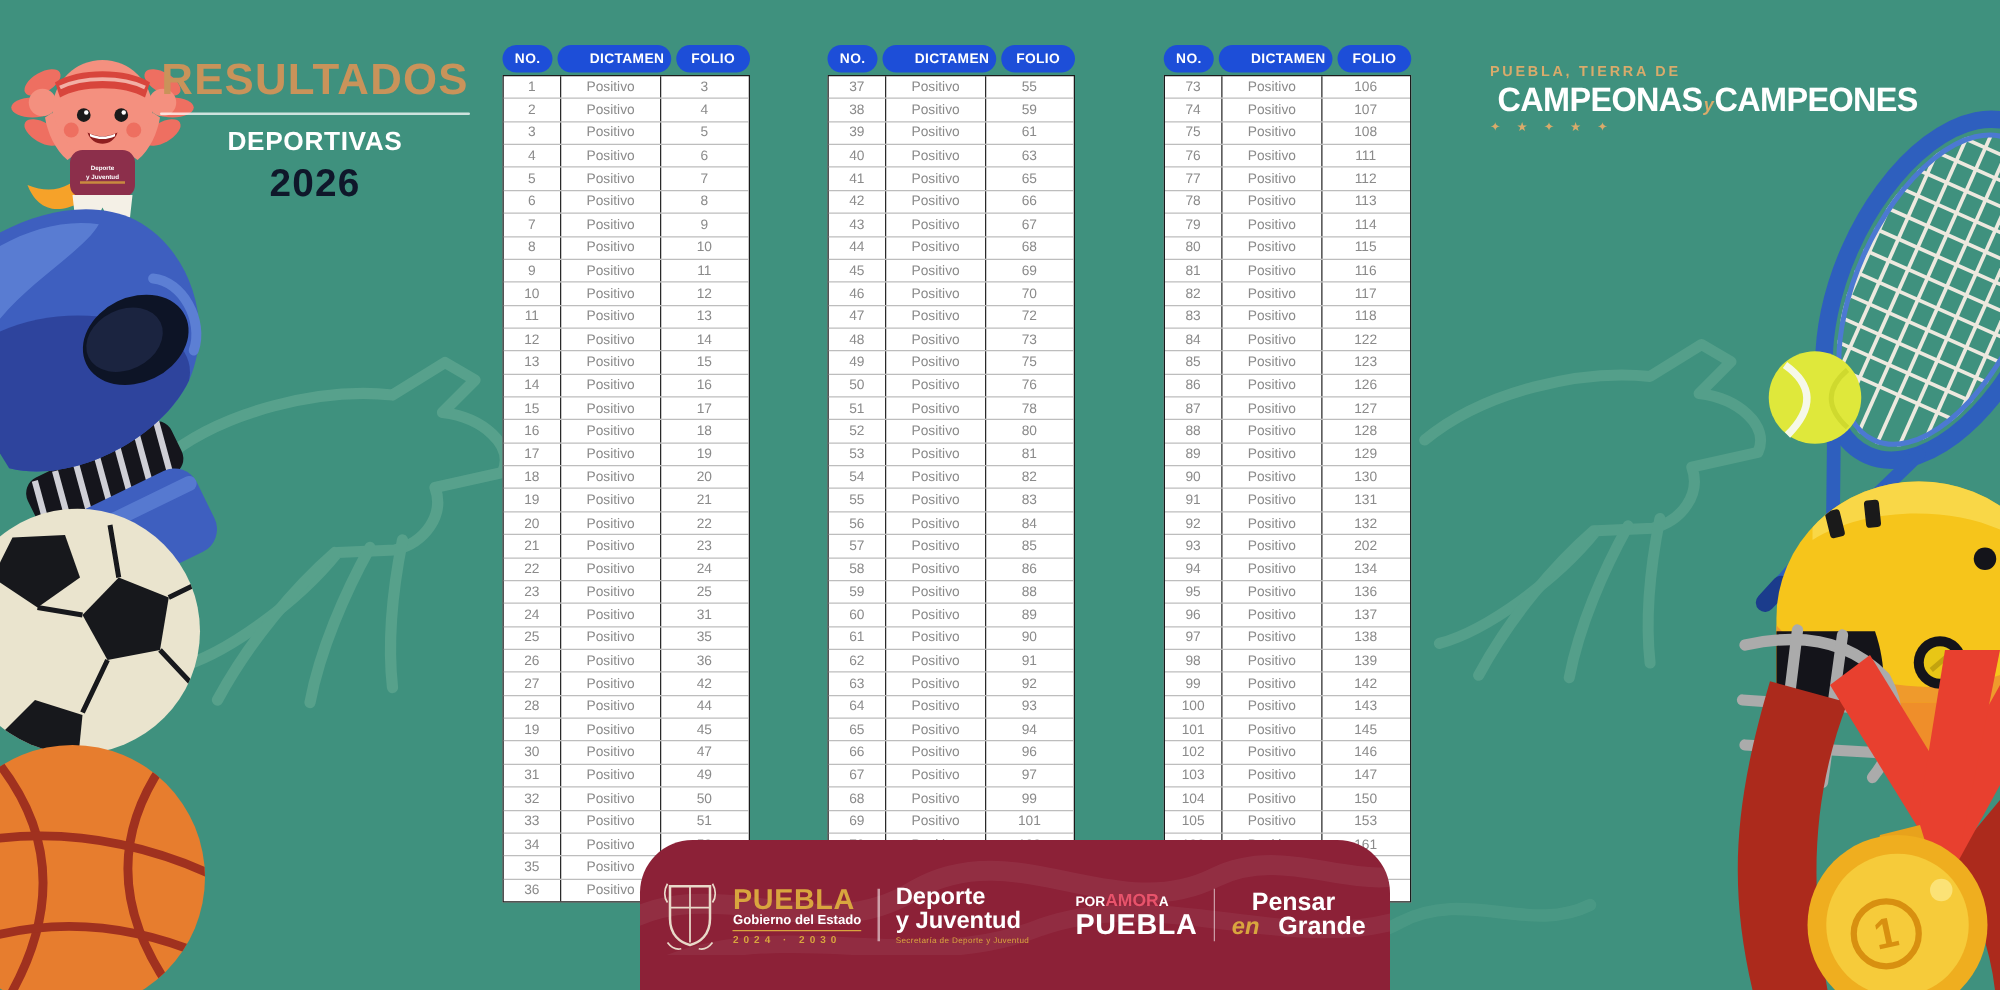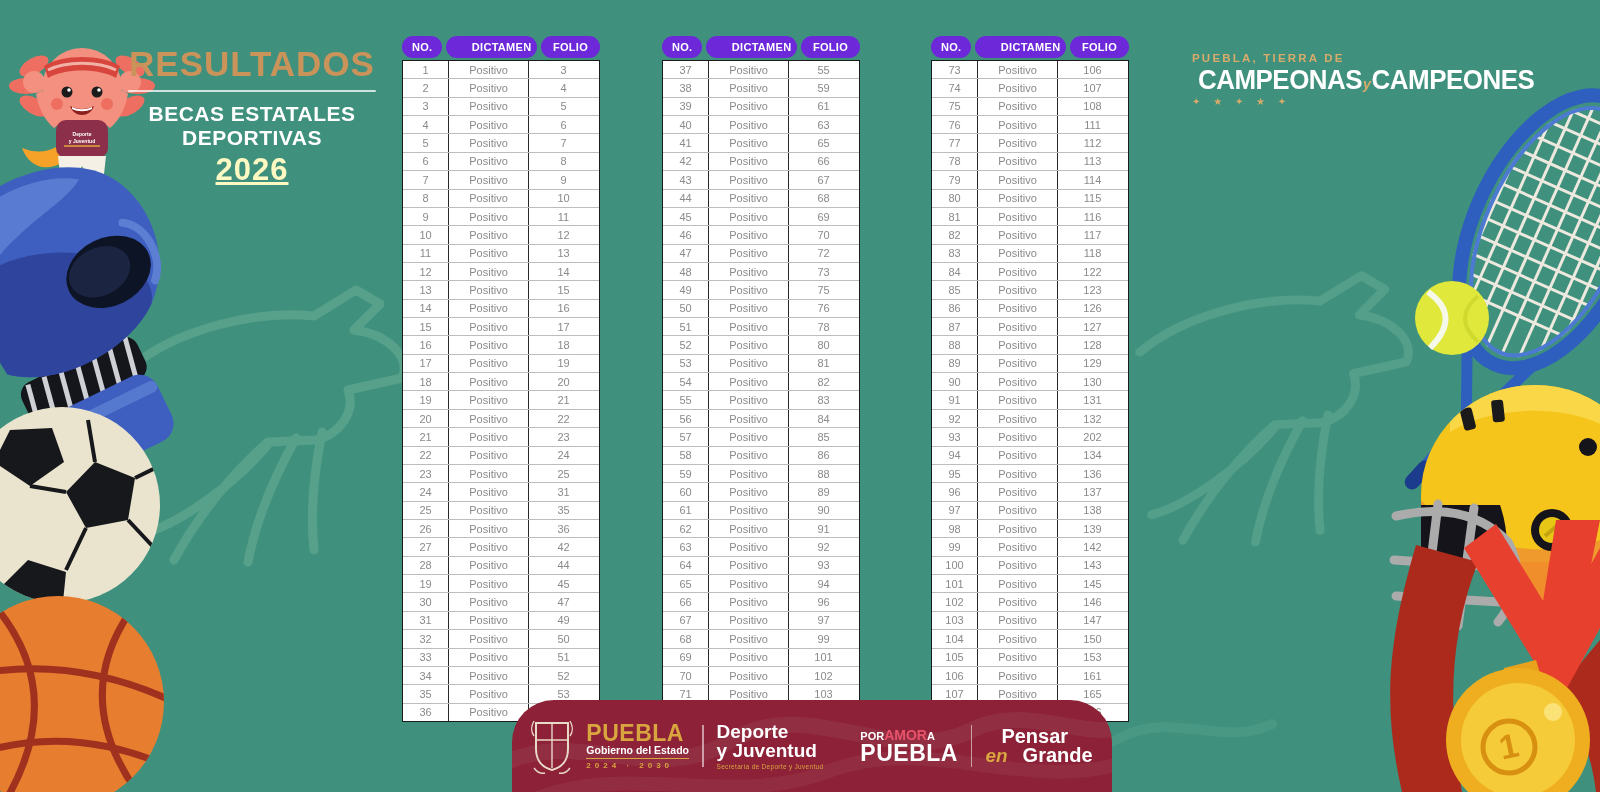--- a/index.html
+++ b/index.html
@@ -9,45 +9,45 @@
     font-family:"Liberation Sans", sans-serif;
     -webkit-font-smoothing:antialiased;
   }
   .abs{position:absolute;}
 
   
   .title-block{left:126px;top:46px;width:252px;text-align:center;}
   .title-main{font-size:35px;font-weight:800;color:#C9935A;letter-spacing:1px;line-height:1;}
   .title-rule{height:2px;background:rgba(255,255,255,.75);margin:9px 2px 10px 2px;border-radius:2px;}
   .title-sub{font-size:21px;font-weight:800;color:#ffffff;line-height:1.12;letter-spacing:.5px;}
-  .title-year{font-size:31px;font-weight:800;color:#fef9c3;margin-top:3px;letter-spacing:1px;text-decoration:underline;}
+  .title-year{font-size:31px;font-weight:800;color:#0f172a;margin-top:3px;letter-spacing:1px;}
 
   
   .brand{left:1192px;top:52px;width:296px;text-align:left;color:#fff;}
   .brand-tag{font-size:11.5px;font-weight:700;color:#D9AB6B;letter-spacing:2.2px;}
   .brand-main{font-size:27px;font-weight:800;letter-spacing:-.5px;line-height:1.05;margin-top:2px;transform:scaleX(.96);}
   .brand-conj{color:#D9AB6B;font-size:15px;font-style:italic;padding:0 1px;}
   .brand-stars{color:#D9AB6B;font-size:10px;letter-spacing:5px;margin-top:2px;}
 
   
   .rtable{top:36px;width:198px;}
   .rt-hdr{display:flex;gap:4px;height:22px;margin-bottom:2px;}
-  .rt-hcell{background:#6d28d9;color:#fff;font-weight:700;font-size:11px;
+  .rt-hcell{background:#1d4ed8;color:#fff;font-weight:700;font-size:11px;
     display:flex;align-items:center;justify-content:center;letter-spacing:.3px;border-radius:11px;}
   .hc-no{width:45px;} .hc-dict{width:79px;padding-left:20px;} .hc-folio{width:66px;}
   .rt-body{border:1.5px solid #1b1b1b;background:#fff;width:198px;box-sizing:border-box;}
   .row{display:flex;height:17.36px;}
   .row + .row{border-top:1px solid #bdbdbd;}
   .cell{font-size:11px;color:#8a8a8a;display:flex;align-items:center;justify-content:center;box-sizing:border-box;}
   .c-no{width:46px;border-right:1.3px solid #2a2a2a;}
   .c-dict{width:80px;border-right:1.3px solid #2a2a2a;}
   .c-folio{width:69px;}
 
   
-  .footer{left:512px;bottom:0;width:600px;height:92px;background:#8C2137;
+  .footer{left:512px;bottom:0;width:600px;height:120px;background:#8C2137;
     border-radius:42px 42px 0 0;display:flex;align-items:center;justify-content:center;
     gap:13px;color:#fff;overflow:hidden;}
   .footer > *{position:relative;z-index:2;}
   .f-sq{position:absolute;inset:0;z-index:1;}
   .f-div{width:1.5px;height:42px;background:rgba(255,255,255,.55);}
   .f-gov{line-height:1;}
   .f-gov-name{font-size:23px;font-weight:800;color:#D9A53E;letter-spacing:.5px;}
   .f-gov-sub{font-size:10.5px;font-weight:700;color:#fff;border-bottom:1.5px solid #D9A53E;padding-bottom:2px;}
   .f-gov-years{font-size:8px;font-weight:700;color:#D9A53E;letter-spacing:4px;margin-top:3px;}
   .f-dep{line-height:1;}
@@ -254,21 +254,20 @@
     <circle cx="1518" cy="740" r="57" fill="#F6CB3A"></circle>
     <circle cx="1553" cy="712" r="9" fill="#FBE276"></circle>
     <circle cx="1509" cy="747" r="26" fill="none" stroke="#D89010" stroke-width="5"></circle>
     <text x="1509" y="758" text-anchor="middle" font-size="34" font-weight="bold" fill="#D89010" transform="rotate(-12 1509 747)">1</text>
   </g>
 </svg>
 
 <div class="abs title-block">
   <div class="title-main">RESULTADOS</div>
   <div class="title-rule"></div>
-  <div class="title-sub">BECAS ESTATALES</div>
   <div class="title-sub">DEPORTIVAS</div>
   <div class="title-year">2026</div>
 </div>
 
 <div class="abs brand">
   <div class="brand-tag">PUEBLA, TIERRA DE</div>
   <div class="brand-main"><span>CAMPEONAS</span><span class="brand-conj">y</span><span>CAMPEONES</span></div>
   <div class="brand-stars">✦ ★ ✦ ★ ✦</div>
 </div>
 

